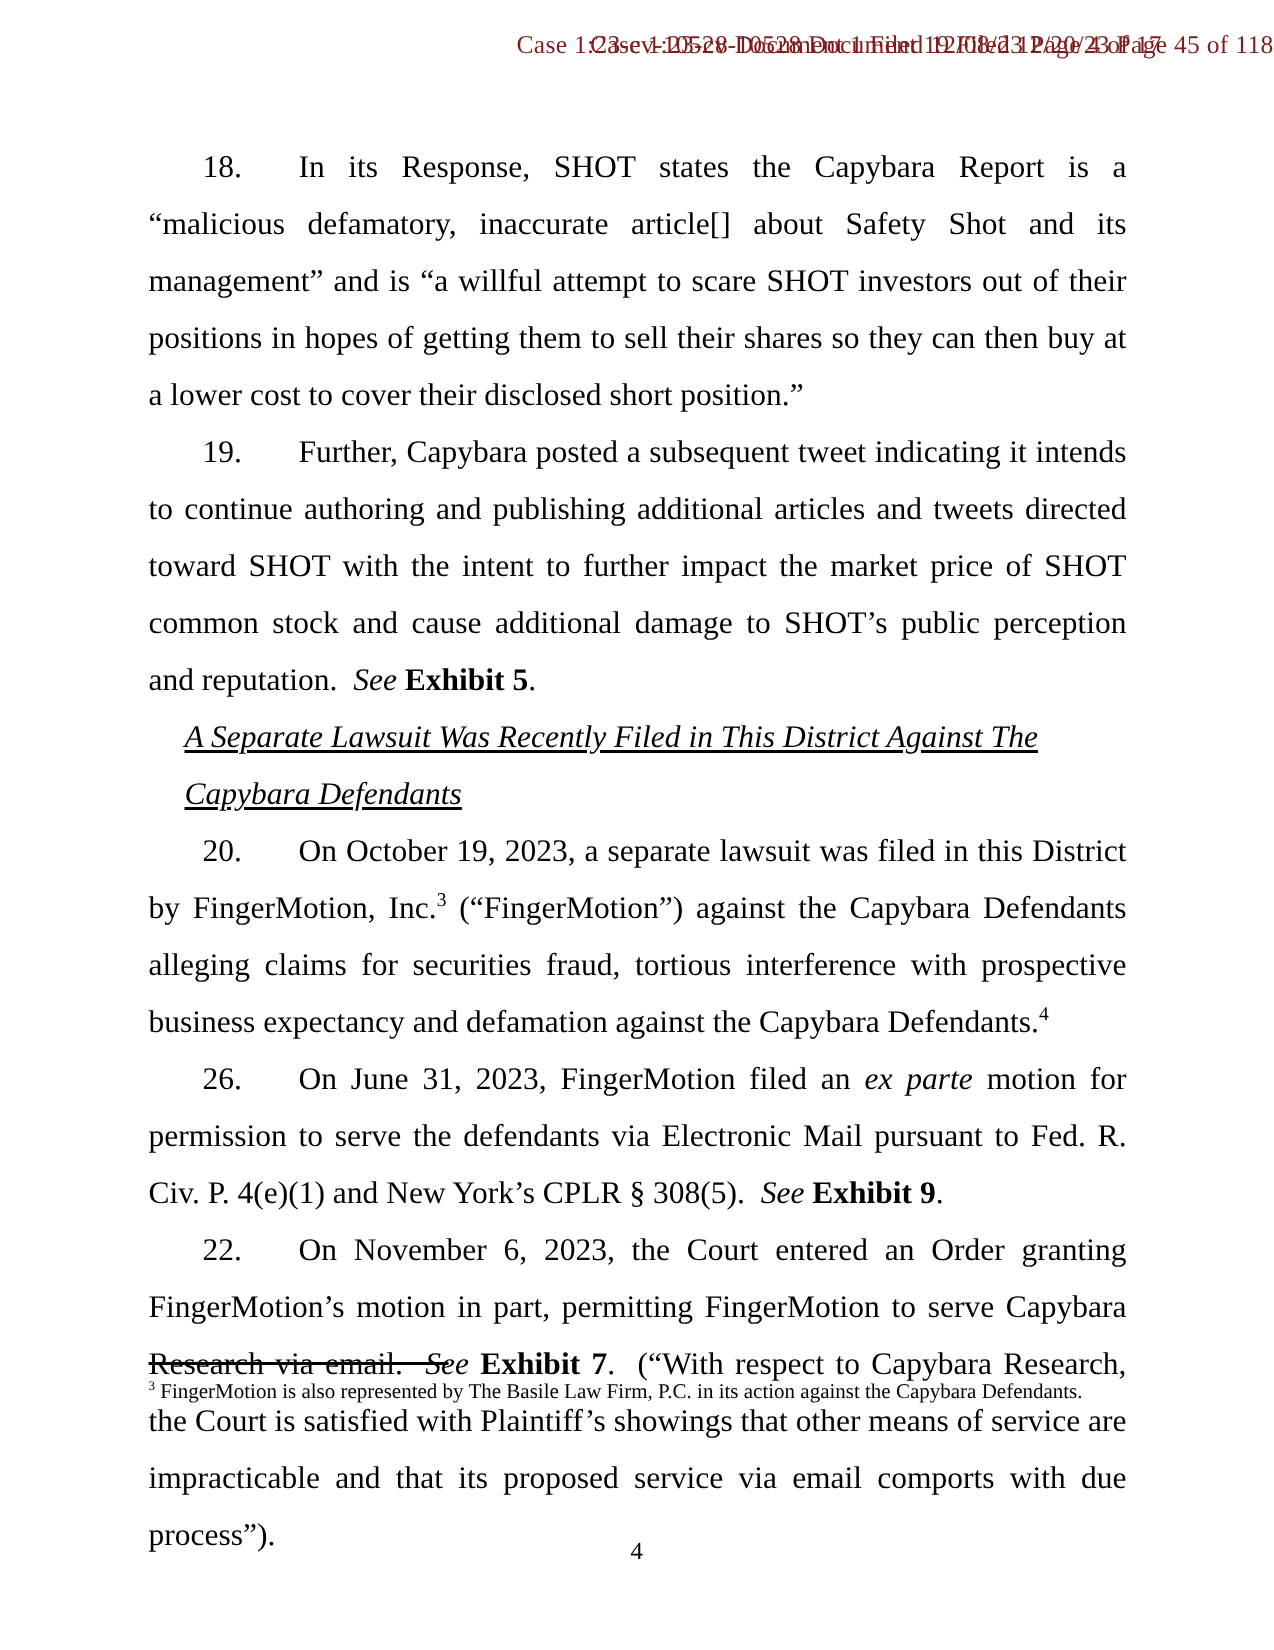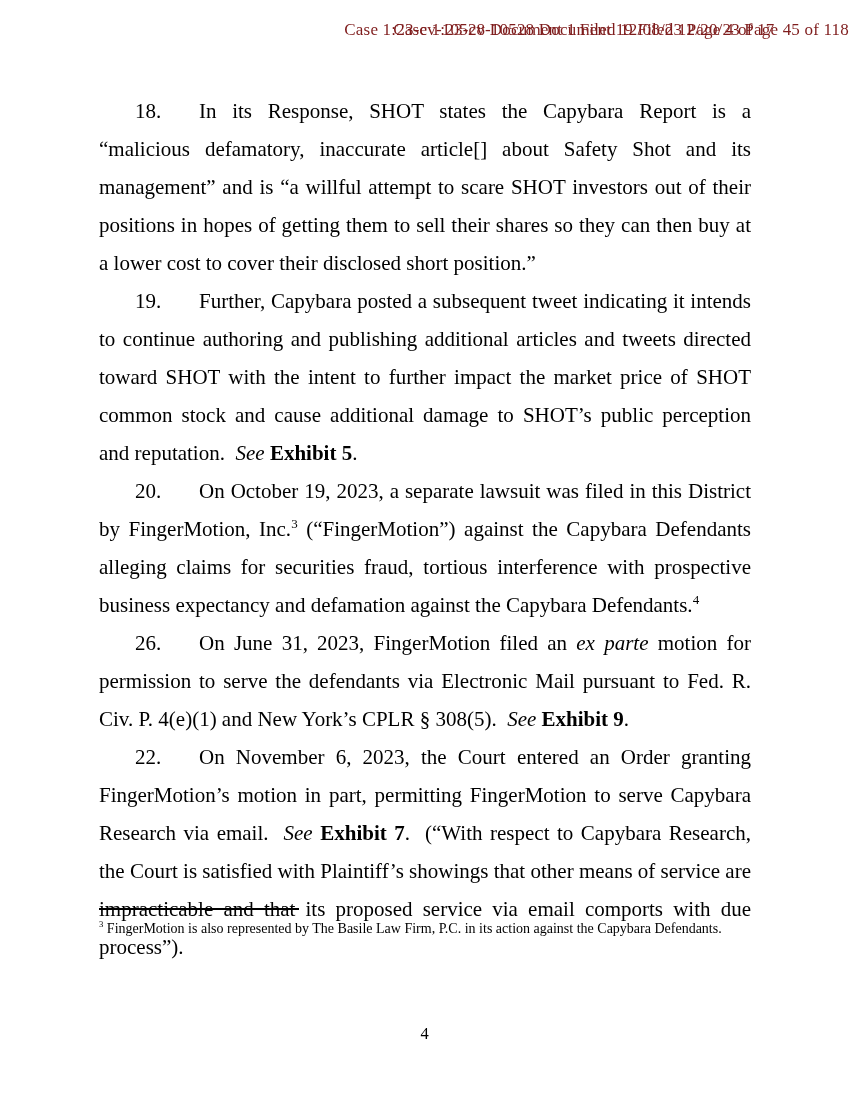--- a/index.html
+++ b/index.html
@@ -51,20 +51,21 @@
       <span class="stamp-front">Case 1:23-cv-10528 Document 19 Filed 12/20/23 Page 45 of 118</span>
     </span>
   </div>
 
   <div class="doc-body">
 
     <p class="para"><span class="para-num">18.</span><span><span>In its Response, SHOT states the Capybara Report is a “malicious defamatory, inaccurate article[] about Safety Shot and its management” and is “a willful attempt to scare SHOT investors out of their positions in hopes of getting them to sell their shares so they can then buy at a lower cost to cover their disclosed short position.”</span></span></p>
 
     <p class="para"><span class="para-num">19.</span><span><span>Further, Capybara posted a subsequent tweet indicating it intends to continue authoring and publishing additional articles and tweets directed toward SHOT with the intent to further impact the market price of SHOT common stock and cause additional damage to SHOT’s public perception and reputation.&nbsp; </span><i>See</i><span> </span><b>Exhibit 5</b><span>.</span></span></p>
 
+    <p class="para heading">A Separate Lawsuit Was Recently Filed in This District Against The Capybara Defendants</p>
 
     <p class="para"><span class="para-num">20.</span><span><span>On October 19, 2023, a separate lawsuit was filed in this District by FingerMotion, Inc.</span><sup>3</sup><span> (“FingerMotion”) against the Capybara Defendants alleging claims for securities fraud, tortious interference with prospective business expectancy and defamation against the Capybara Defendants.</span><sup>4</sup></span></p>
 
     <p class="para"><span class="para-num">26.</span><span><span>On June 31, 2023, FingerMotion filed an </span><i>ex parte</i><span> motion for permission to serve the defendants via Electronic Mail pursuant to Fed. R. Civ. P. 4(e)(1) and New York’s CPLR § 308(5).&nbsp; </span><i>See</i><span> </span><b>Exhibit 9</b><span>.</span></span></p>
 
     <p class="para"><span class="para-num">22.</span><span><span>On November 6, 2023, the Court entered an Order granting FingerMotion’s motion in part, permitting FingerMotion to serve Capybara Research via email.&nbsp; </span><i>See</i><span> </span><b>Exhibit 7</b><span>.&nbsp; (“With respect to Capybara Research, the Court is satisfied with Plaintiff’s showings that other means of service are impracticable and that its proposed service via email comports with due process”).</span></span></p>
 
   </div>
 
   <div class="footnotes">

